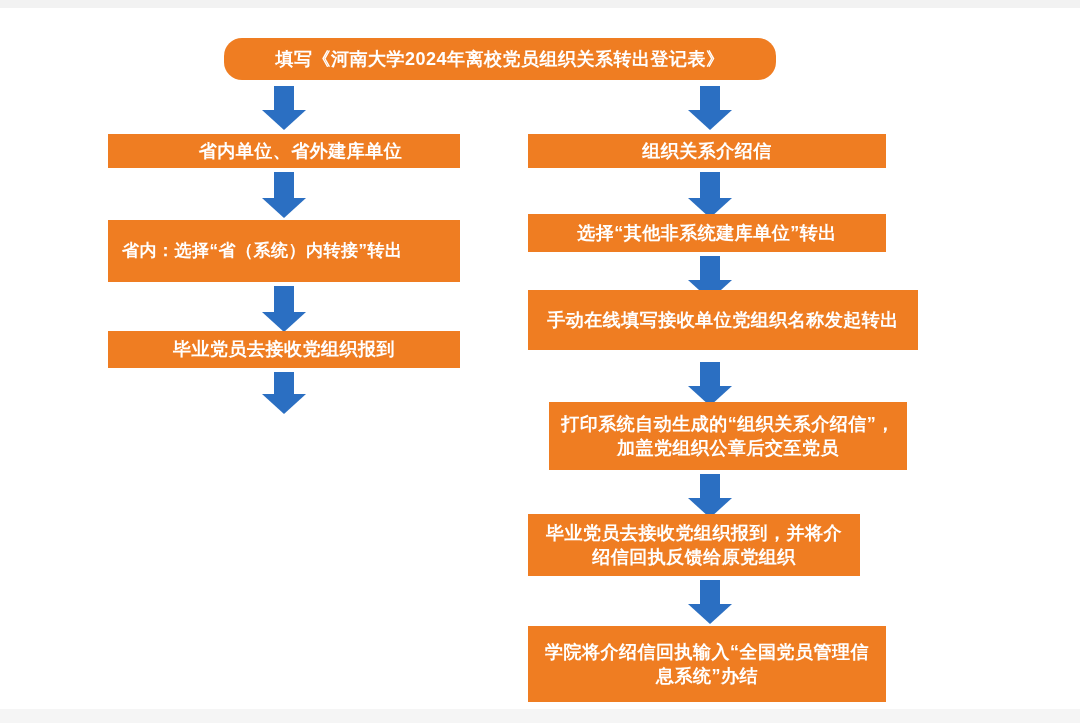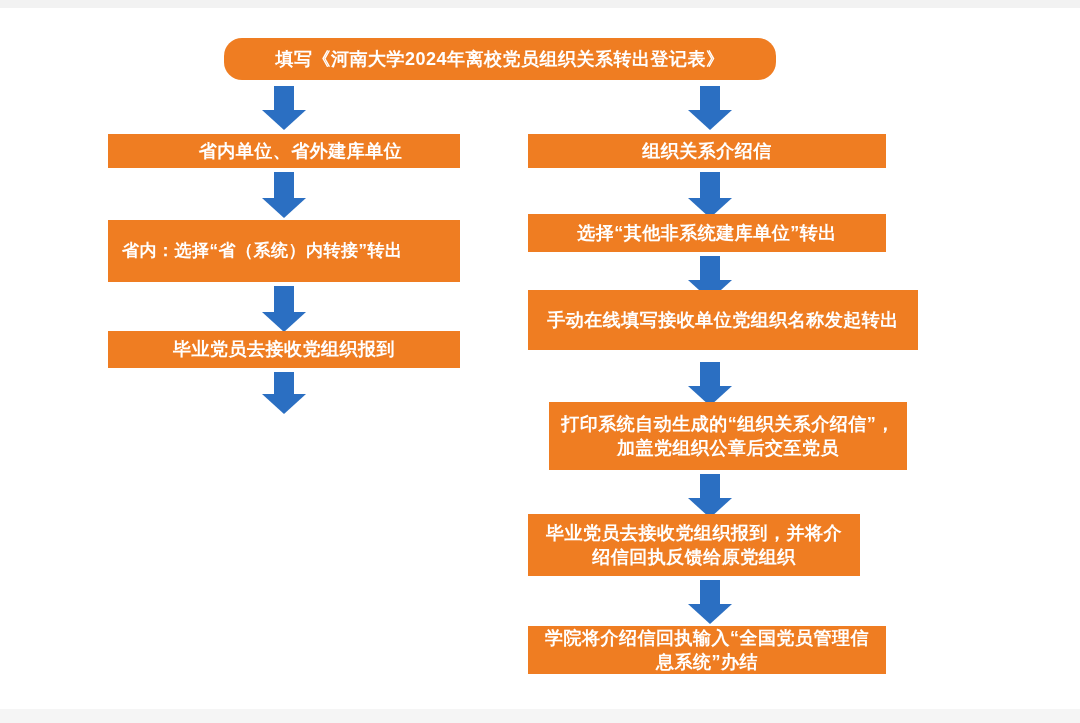--- a/index.html
+++ b/index.html
@@ -169,18 +169,18 @@
 
   <div class="node fs18" style="left:528px; top:514px; width:332px; height:62px;">
     <span>毕业党员去接收党组织报到，并将介绍信回执反馈给原党组织</span>
   </div>
 
   <div class="arrow" style="left:688px; top:580px; height:44px;">
     <div class="shaft" style="height:26px;"></div>
     <div class="head" style="top:24px;"></div>
   </div>
 
-  <div class="node fs18" style="left:528px; top:626px; width:358px; height:48px;">
+  <div class="node fs18" style="left:528px; top:626px; width:358px; height:76px;">
     <span>学院将介绍信回执输入“全国党员管理信息系统”办结</span>
   </div>
 
   <div class="bottom-strip"></div>
 </div>
 
 </body></html>

